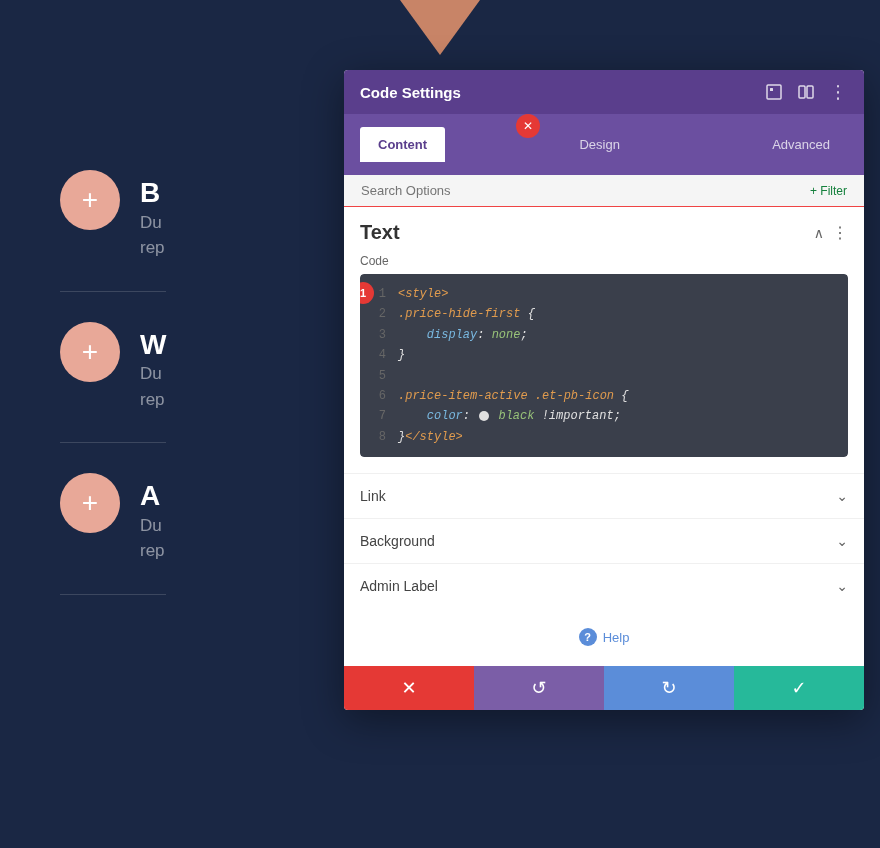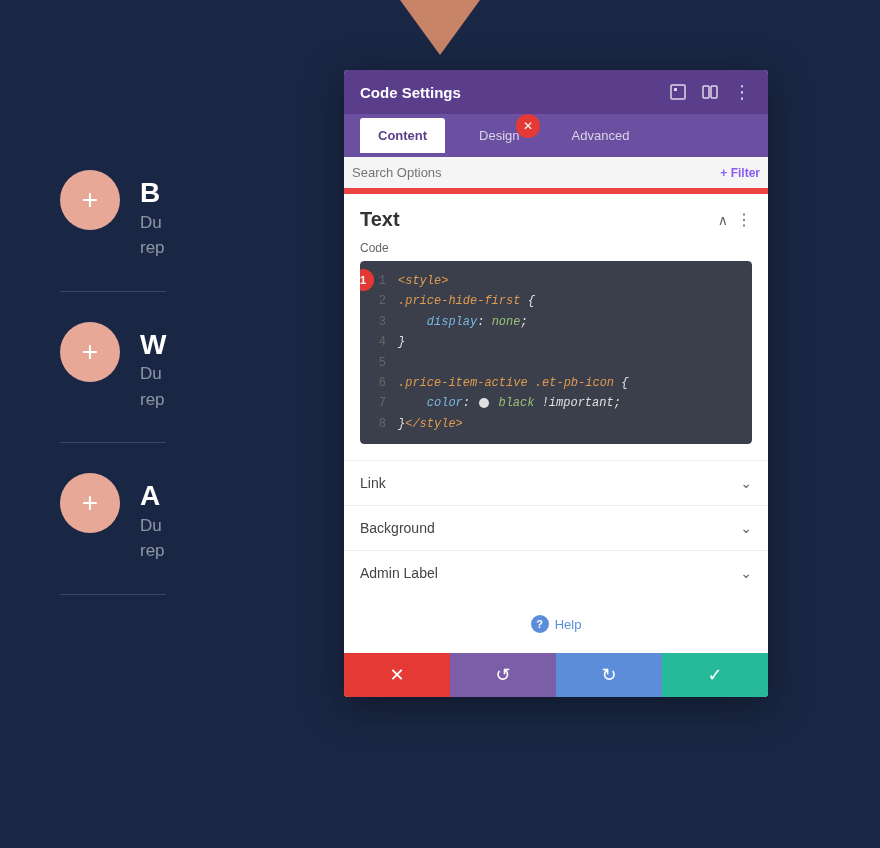--- a/index.html
+++ b/index.html
@@ -85,21 +85,21 @@
       color: rgba(255,255,255,0.5);
       font-size: 17px;
       line-height: 1.5;
     }
 
     
     .modal-panel {
       position: absolute;
       top: 70px;
       left: 344px;
-      width: 424px;
+      width: 520px;
       background: white;
       border-radius: 4px;
       box-shadow: 0 10px 40px rgba(0,0,0,0.4);
       display: flex;
       flex-direction: column;
       overflow: hidden;
     }
 
     
     .modal-header {
@@ -131,62 +131,63 @@
       height: 20px;
       display: flex;
       align-items: center;
       justify-content: center;
     }
 
     
     .tabs-bar {
       background: #6b4fa0;
       display: flex;
-      padding: 4px 16px;
-      gap: 16px;
+      padding: 13px 16px;
+      gap: 8px;
+      justify-content: space-between;
     }
 
     .tab {
       padding: 10px 18px;
       color: rgba(255,255,255,0.75);
       font-size: 13px;
       cursor: pointer;
       border-radius: 3px 3px 0 0;
       transition: background 0.15s;
     }
 
     .tab.active {
       background: white;
       color: #5a3e8c;
       font-weight: 600;
     }
 
     
     .search-bar {
       background: #f5f5f5;
-      padding: 8px 8px;
+      padding: 8px 17px;
       display: flex;
       align-items: center;
       justify-content: space-between;
-      border-bottom: 6px solid #ef4444;
+      border-bottom: 1px solid #ef4444;
     }
 
     .search-input {
       border: none;
       background: transparent;
       font-size: 13px;
       color: #999;
       outline: none;
       flex: 1;
     }
 
     .filter-btn {
-      color: #8b5cf6;
+      color: #15803d;
       font-size: 12px;
-      font-weight: 700;
+      font-weight: 400;
       cursor: pointer;
       display: flex;
       align-items: center;
       gap: 4px;
     }
 
     
     .modal-content {
       background: white;
       flex: 1;

